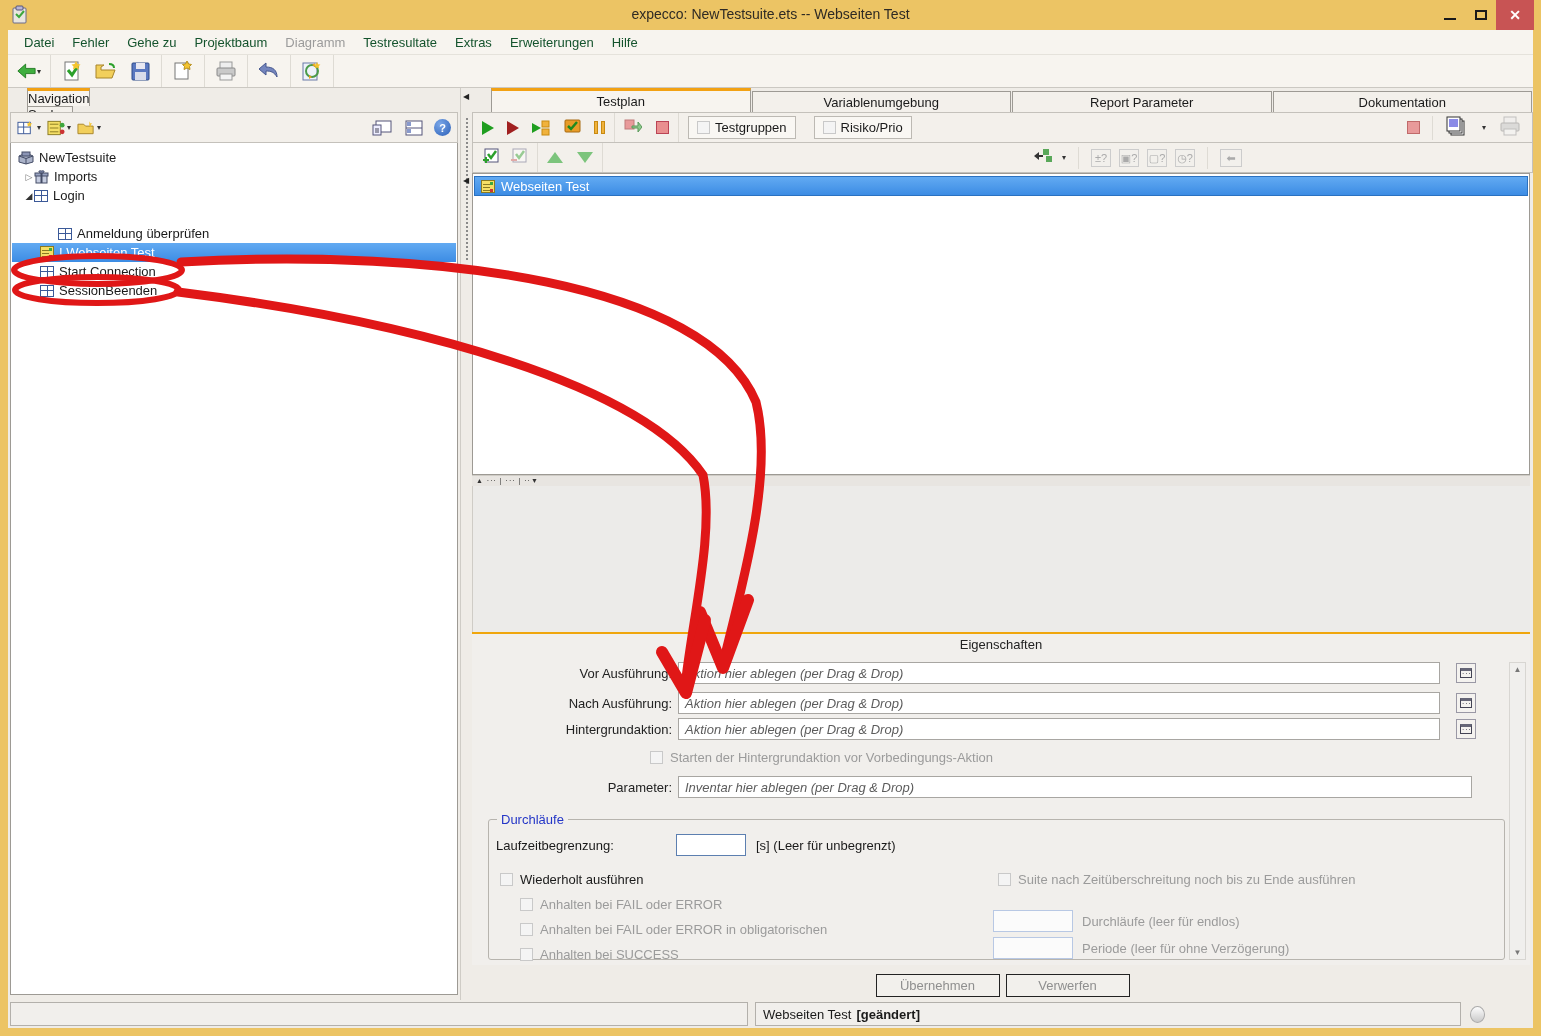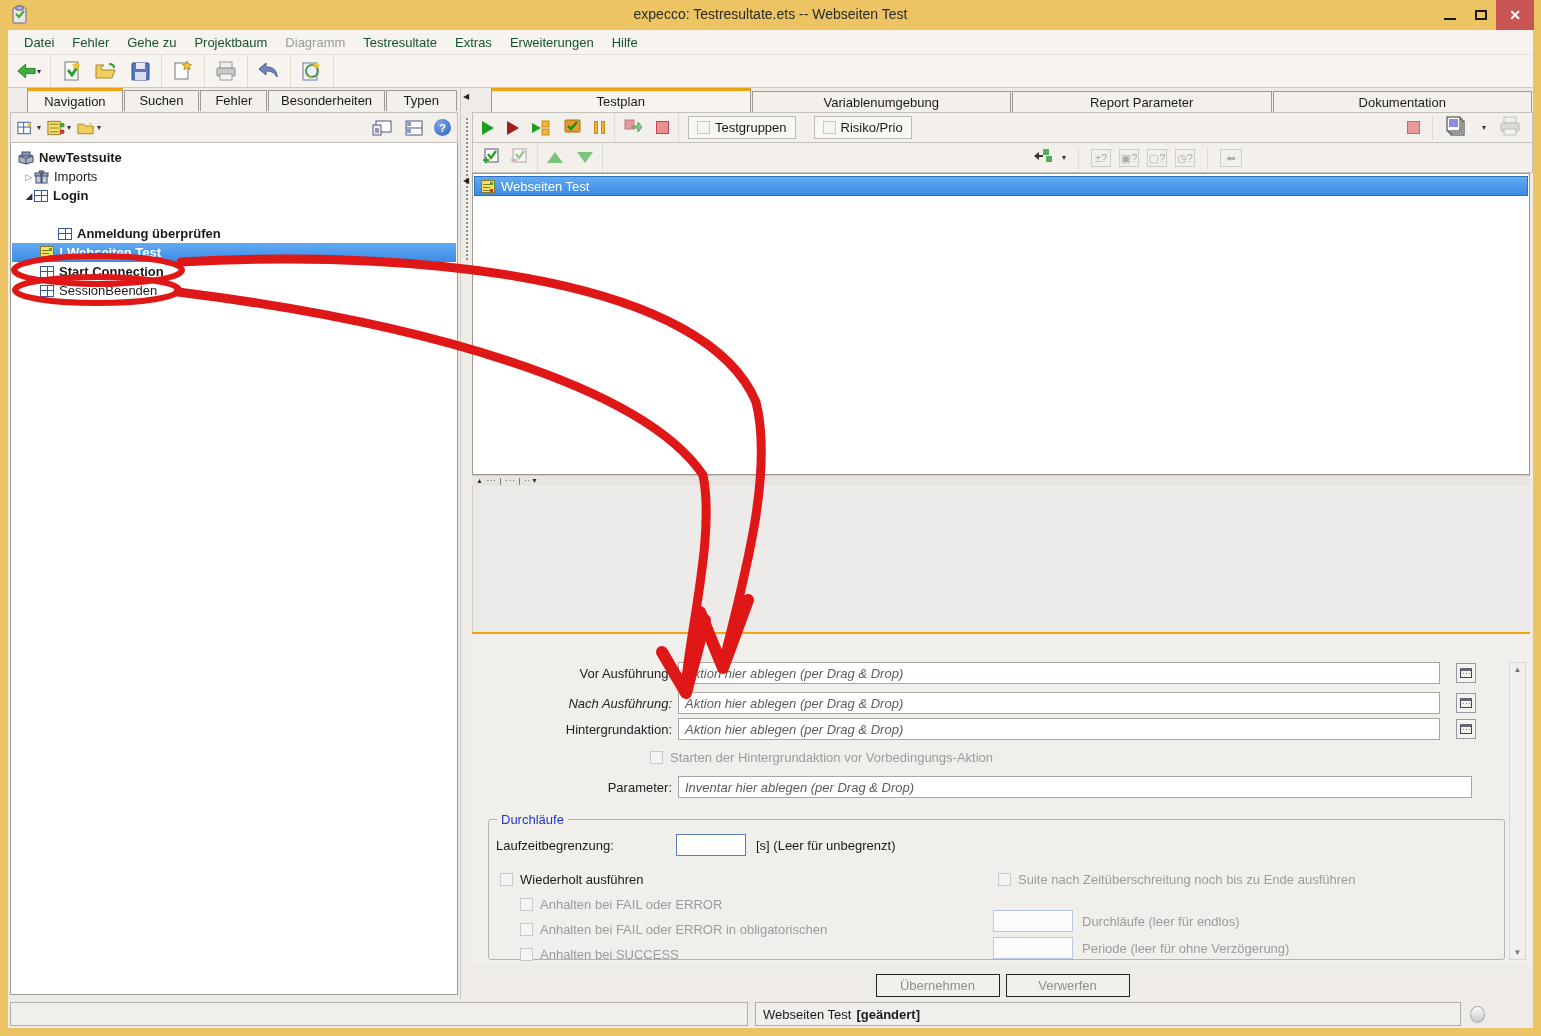--- a/index.html
+++ b/index.html
@@ -24,29 +24,29 @@
   .toolbar { position:absolute; left:8px; top:55px; width:1525px; height:33px; background:#f7f4ef; border-bottom:1px solid #cbc8c2; display:flex; align-items:center; }
   .tb-group { display:flex; align-items:center; height:100%; padding:0 9px; border-right:1px solid #dedbd4; gap:10px; }
   .tb-ico { width:24px; height:24px; display:flex; align-items:center; justify-content:center; }
   .chev { font-size:8px; color:#333; margin-left:1px; }
 
   
   .main { position:absolute; left:8px; top:88px; width:1525px; height:912px; background:#efece7; }
 
   
   .left-panel { position:absolute; left:2px; top:0; width:448px; height:912px; }
-  .tabs { position:absolute; left:17px; top:0; right:0; height:24px; display:flex; align-items:center; }
+  .tabs { position:absolute; left:17px; top:0; right:0; height:24px; display:flex; align-items:flex-start;flex-direction:column; }
   .tab { height:21px; background:#f3f0eb; border:1px solid #9d9a94; border-bottom:none; display:flex; align-items:center; justify-content:center; font-size:13px; margin-right:1px; flex:1; }
   .tab.active { height:24px; background:#f7f4ef; border-top:3px solid #f2a113; }
   .ltoolbar { position:absolute; left:0; top:24px; right:0; height:31px; background:#f3f0eb; border:1px solid #c4c1bb; border-bottom:1px solid #c4c1bb; display:flex; align-items:center; padding:0 6px; }
   .ltb-right { margin-left:auto; display:flex; align-items:center; gap:8px; }
   .tree { position:absolute; left:0; top:55px; right:0; height:852px; background:#fff; border:1px solid #9d9a94; border-top:none; }
   .tree-row { position:absolute; left:1px; right:1px; height:19px; display:flex; align-items:center; white-space:nowrap; }
   .tree-row .lbl { margin-left:5px; }
-  .tree-row.bold .lbl { font-weight:bold; }
+  .tree-row.bold .lbl { font-weight:normal; }
   .tree-row.selected { background:linear-gradient(#62aaf2,#3c8ce4); color:#fff; }
   .expander { width:10px; font-size:9px; color:#777; text-align:center; }
   .expander.open { color:#333; }
 
   
   .grid-ico { position:relative; width:14px; height:12px; background:#fff; border:1px solid #3b5998; flex:none; }
   .grid-ico::before { content:""; position:absolute; left:0; right:0; top:4px; height:1px; background:#3b5998; }
   .grid-ico::after { content:""; position:absolute; top:0; bottom:0; left:6px; width:1px; background:#3b5998; }
   .ylist-ico { position:relative; width:14px; height:13px; background:#f5df66; border:1px solid #8a7a22; flex:none; }
   .ylist-ico::before { content:""; position:absolute; left:1px; right:4px; top:3px; height:1px; background:#8a7a22; box-shadow:0 3px 0 #8a7a22, 0 6px 0 #8a7a22; }
@@ -113,21 +113,21 @@
 </style>
 </head>
 <body>
 
 <div class="titlebar">
   <svg class="app-icon" viewBox="0 0 20 20">
       <rect x="3" y="3" width="13" height="15" rx="1" fill="#e9e6df" stroke="#6a6a8a"></rect>
       <rect x="6" y="1" width="7" height="4" rx="1" fill="#b9b6d6" stroke="#55557a"></rect>
       <path d="M6 9 l3 3 5-6" stroke="#3da83d" stroke-width="2" fill="none"></path>
     </svg>
-  <div class="title-text">expecco: Testresultate.ets -- Webseiten Test</div>
+  <div class="title-text">expecco: NewTestsuite.ets -- Webseiten Test</div>
   <div class="win-btn btn-min">
       <span></span>
     </div>
   <div class="win-btn btn-max">
       <span></span>
     </div>
   <div class="win-btn btn-close">✕</div>
 </div>
 
 <div class="menubar">
@@ -419,28 +419,29 @@
       <div class="sel-row">
         <span class="ylist-ico"></span>
         <span>Webseiten Test</span>
       </div>
     </div>
 
     <div class="rsplit">▲ ··· | ··· | ··▼</div>
     <div class="rgray"></div>
 
     <div class="props">
+      <div class="props-title">Eigenschaften</div>
 
       <span class="plabel" style="left:0; top:32px;">Vor Ausführung:</span>
       <div class="pfield" style="left:206px; top:28px; width:762px;">Aktion hier ablegen (per Drag &amp; Drop)</div>
       <div class="mini-btn" style="left:984px; top:29px;">
           <span class="dotbar"></span>
         </div>
 
-      <span class="plabel" style="left:0; top:62px;font-style:italic;">Nach Ausführung:</span>
+      <span class="plabel" style="left:0; top:62px;">Nach Ausführung:</span>
       <div class="pfield" style="left:206px; top:58px; width:762px;">Aktion hier ablegen (per Drag &amp; Drop)</div>
       <div class="mini-btn" style="left:984px; top:59px;">
           <span class="dotbar"></span>
         </div>
 
       <span class="plabel" style="left:0; top:88px;">Hintergrundaktion:</span>
       <div class="pfield" style="left:206px; top:84px; width:762px;">Aktion hier ablegen (per Drag &amp; Drop)</div>
       <div class="mini-btn" style="left:984px; top:85px;">
           <span class="dotbar"></span>
         </div>

